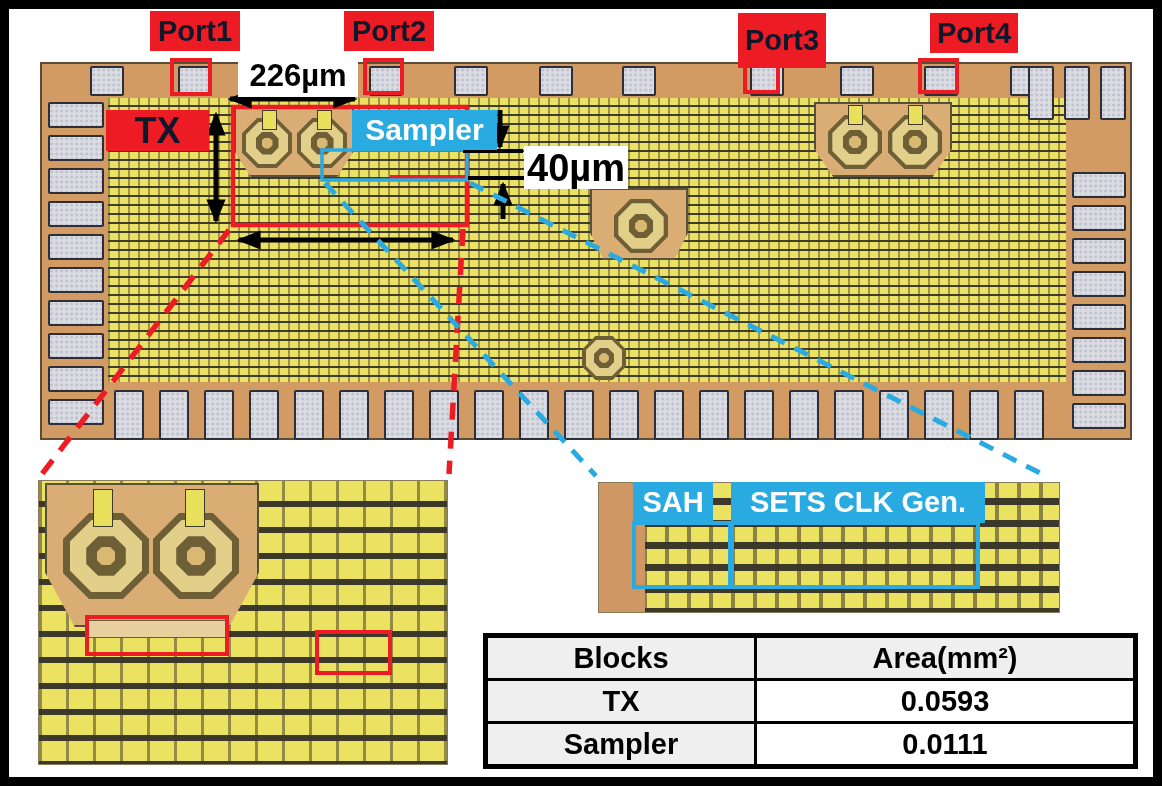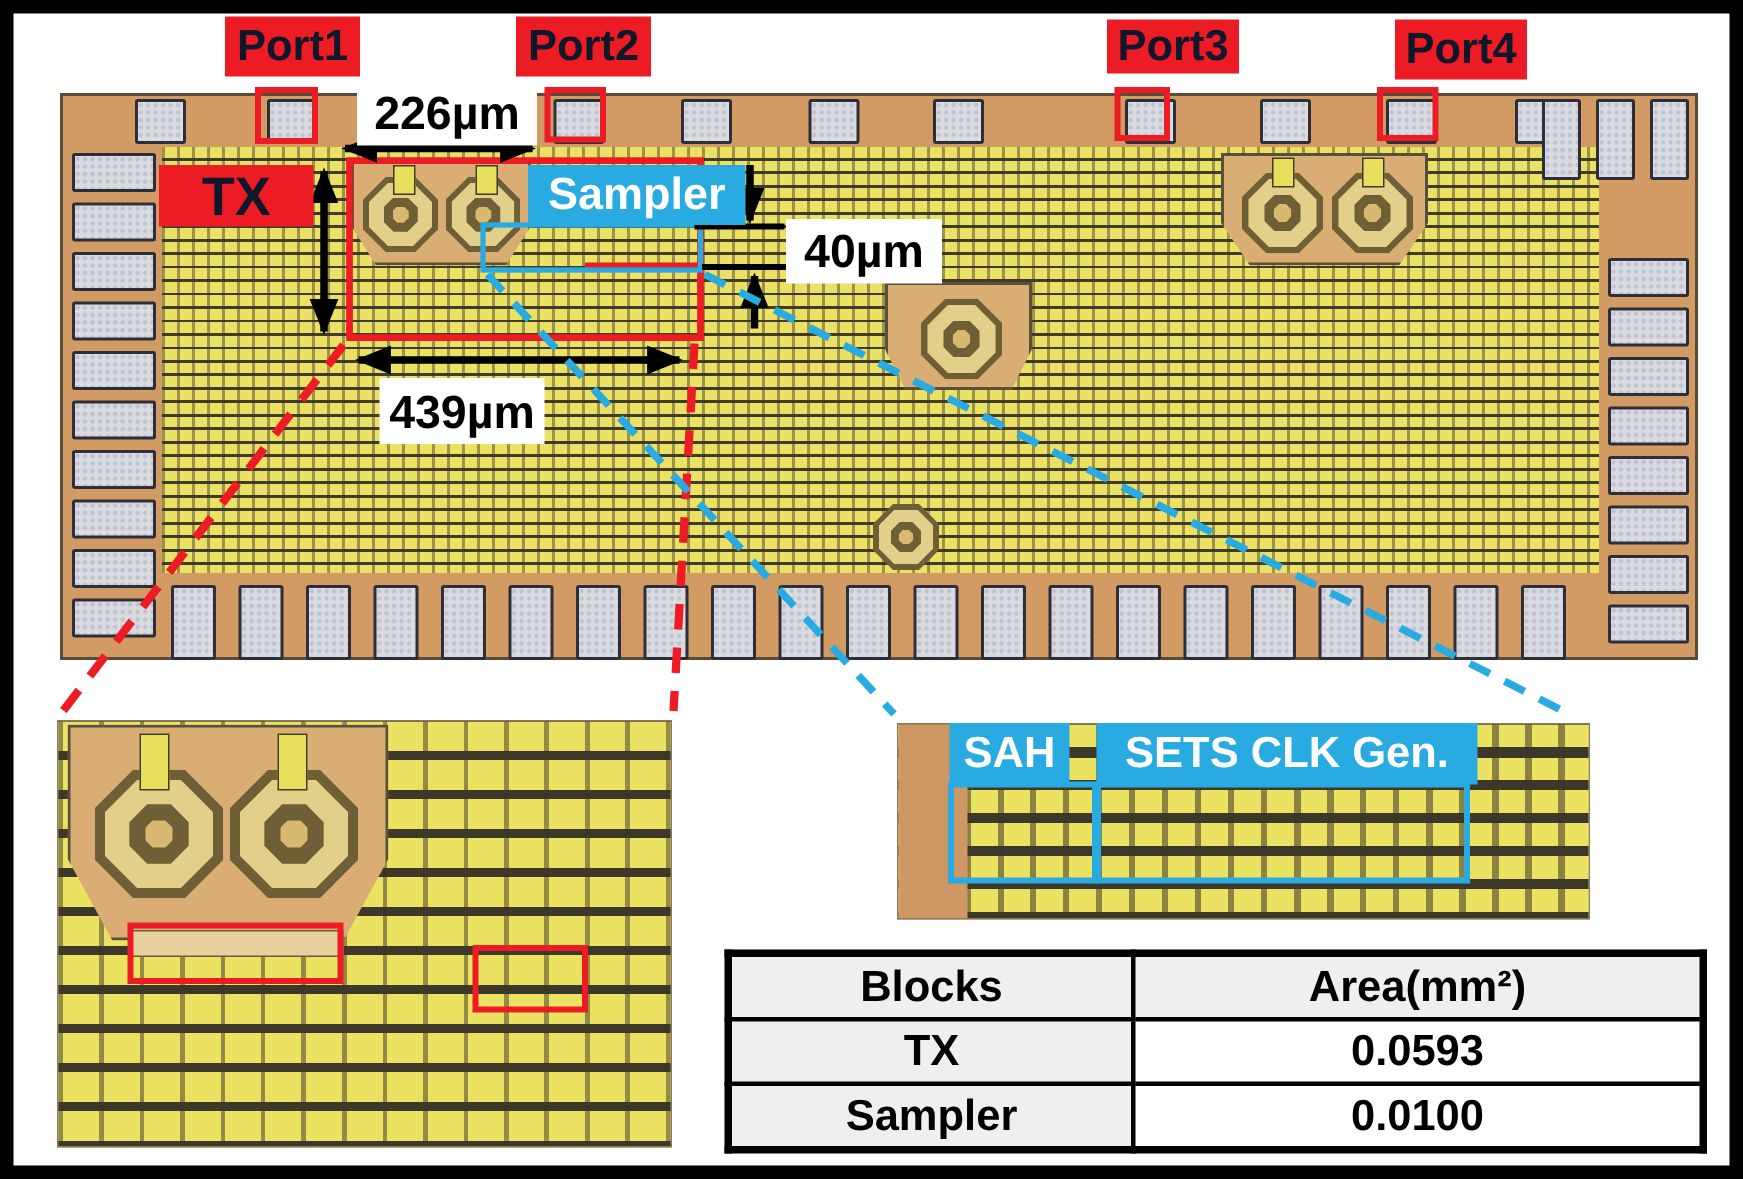--- a/index.html
+++ b/index.html
@@ -230,48 +230,47 @@
     <line x1="470" y1="183" x2="1046" y2="476" class="sc dash2" stroke-width="5"></line>
 
     <rect x="87" y="617" width="140" height="37" class="sr" fill="none" stroke-width="4"></rect>
     <rect x="317" y="632" width="73" height="41" class="sr" fill="none" stroke-width="4"></rect>
     <rect x="634" y="523" width="96" height="64" class="sc" fill="none" stroke-width="4"></rect>
     <rect x="732" y="523" width="246" height="64" class="sc" fill="none" stroke-width="4"></rect>
   </svg>
 
   <div class="lbl rlabel" style="left:150px;top:11px;width:90px;height:40px;font-size:29px">Port1</div>
   <div class="lbl rlabel" style="left:344px;top:11px;width:90px;height:40px;font-size:29px">Port2</div>
-  <div class="lbl rlabel" style="left:738px;top:13px;width:88px;height:36px;font-size:29px">Port3</div>
+  <div class="lbl rlabel" style="left:738px;top:13px;width:88px;height:55px;font-size:29px">Port3</div>
   <div class="lbl rlabel" style="left:930px;top:13px;width:88px;height:40px;font-size:29px">Port4</div>
 
   <div class="lbl rlabel" style="left:106px;top:110px;width:103px;height:41px;font-size:36px">TX</div>
   <div class="lbl clabel" style="left:352px;top:110px;width:145px;height:40px;font-size:30px">Sampler</div>
 
   <div class="lbl wlabel" style="left:238px;top:54px;width:120px;height:43px;font-size:31px">226µm</div>
-  <div class="lbl wlabel" style="left:253px;top:252px;width:110px;height:44px;font-size:31px">439µm</div>
-  <div class="lbl wlabel" style="left:524px;top:146px;width:104px;height:43px;font-size:31px">40µm</div>
+  <div class="lbl wlabel" style="left:524px;top:146px;width:104px;height:43px;font-size:38px">40µm</div>
 
   <div class="lbl clabel" style="left:633px;top:482px;width:80px;height:41px;font-size:29px">SAH</div>
   <div class="lbl clabel" style="left:731px;top:482px;width:254px;height:41px;font-size:29px">SETS CLK Gen.</div>
 
   <table class="area-table">
     <colgroup>
         <col style="width:270px">
         <col style="width:380px">
       </colgroup>
     <tbody>
         <tr>
       <th class="g">Blocks</th>
       <th class="g">Area(mm²)</th>
     </tr>
     <tr>
       <td class="g">TX</td>
       <td class="w">0.0593</td>
     </tr>
     <tr>
       <td class="g">Sampler</td>
-      <td class="w">0.0100</td>
+      <td class="w">0.0111</td>
     </tr>
   </tbody>
     </table>
 
   <div class="frame"></div>
 </div>
 
 </body></html>

